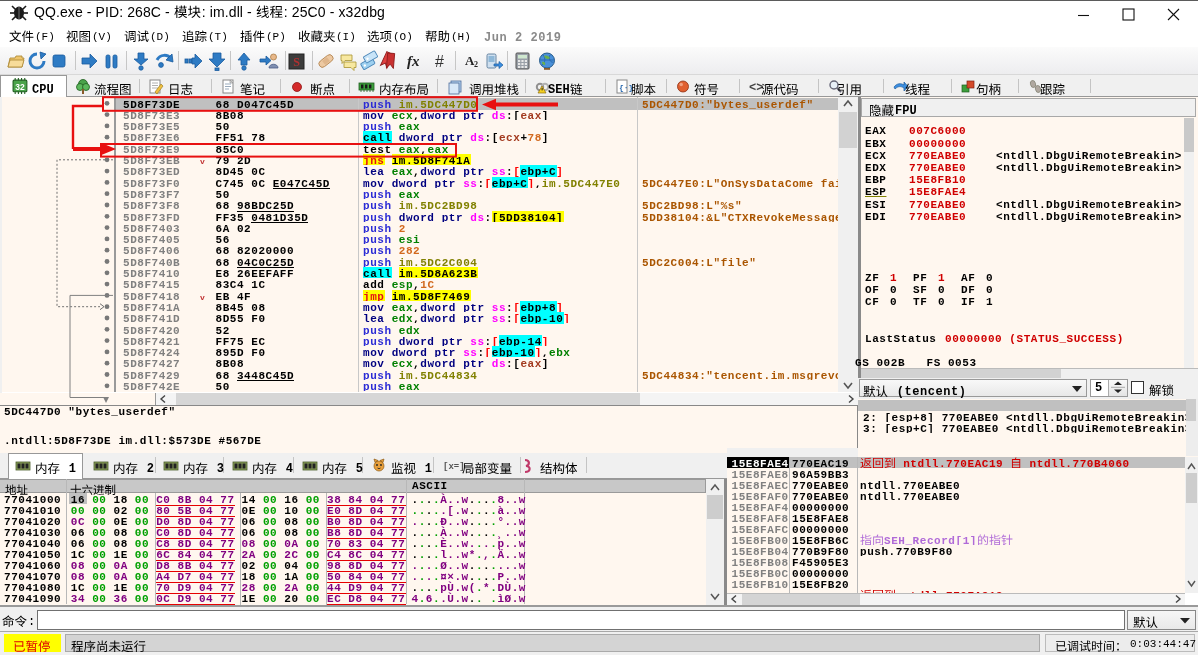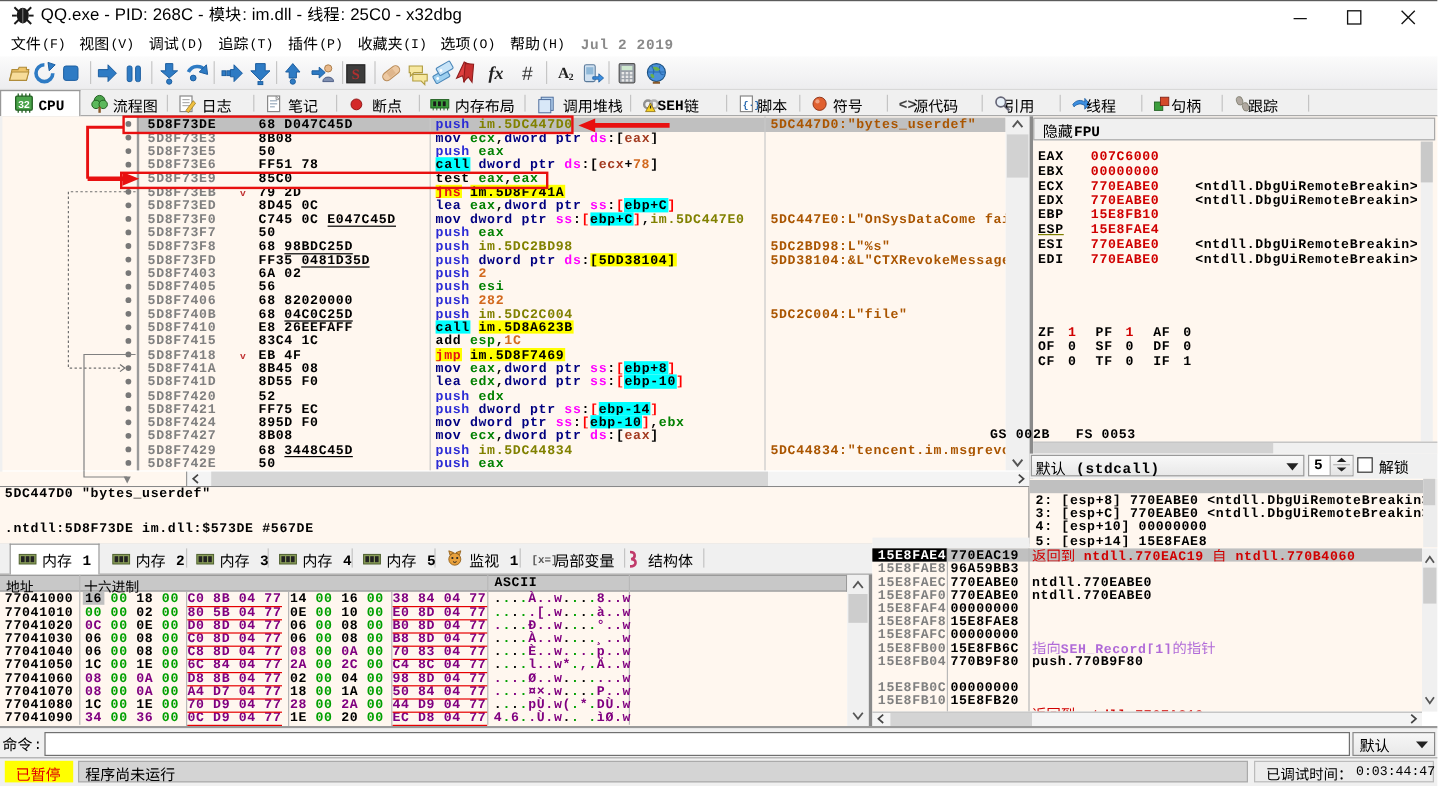--- a/index.html
+++ b/index.html
@@ -55,21 +55,21 @@
       </svg><span style="font-family:'Liberation Mono';font-size:11px">(P)</span></div>
     <div class="abs" style="left:298px;top:29px;font-size:12px;white-space:pre"><svg width="38" height="12" viewBox="0 0 38 12" style="vertical-align:-2px;">
         <path d="M7.3500000000000005 3.8249999999999993H10.0625C9.8 5.4125 9.387500000000001 6.7749999999999995 8.7875 7.9C8.137500000000001 6.75 7.6375 5.425 7.2875000000000005 4.012499999999999ZM7.2125 0.5C6.8500000000000005 2.674999999999999 6.1875 4.725 5.112500000000001 5.9875C5.325 6.175 5.6625000000000005 6.5874999999999995 5.7875000000000005 6.7749999999999995C6.1625000000000005 6.3125 6.487500000000001 5.7749999999999995 6.7875000000000005 5.175C7.175000000000001 6.4875 7.6625000000000005 7.699999999999999 8.275 8.75C7.550000000000001 9.8 6.5875 10.625 5.325 11.2375C5.525 11.4375 5.825 11.825 5.9375 12.0125C7.125 11.375 8.0625 10.5625 8.8 9.5625C9.525 10.575 10.375 11.3875 11.4 11.95C11.537500000000001 11.7125 11.8375 11.3625 12.05 11.1875C10.975000000000001 10.6625 10.075000000000001 9.8125 9.3375 8.775C10.137500000000001 7.4375 10.662500000000001 5.8 11.012500000000001 3.8249999999999993H11.950000000000001V2.9375H7.6375C7.8500000000000005 2.2125000000000004 8.0375 1.4375 8.175 0.6499999999999986ZM1.1500000000000001 9.75C1.3875000000000002 9.55 1.7625000000000002 9.375 4.05 8.5375V12.0125H4.9750000000000005V0.6875H4.05V7.625L2.125 8.2625V1.8874999999999993H1.2000000000000002V8.0375C1.2000000000000002 8.5375 0.9500000000000001 8.775 0.7625000000000001 8.8875C0.9125000000000001 9.1 1.0875000000000001 9.5125 1.1500000000000001 9.75Z M22.925 5.1125C22.7125 6.199999999999999 22.4 7.199999999999999 22.0 8.0875C21.825000000000003 7.0875 21.6875 5.8374999999999995 21.625 4.3374999999999995H24.4V3.5249999999999995H23.6L23.925 3.2624999999999993C23.6875 2.9499999999999993 23.15 2.549999999999999 22.700000000000003 2.299999999999999L22.137500000000003 2.7249999999999996C22.4875 2.9375 22.887500000000003 3.25 23.15 3.5249999999999995H21.6L21.5875 2.7125000000000004H21.2375V2.174999999999999H24.275V1.375H21.2375V0.5H20.3125V1.375H17.15V0.5H16.225V1.375H13.25V2.174999999999999H16.225V3.05H17.15V2.174999999999999H20.3125V3.0749999999999993H20.7375L20.75 3.5249999999999995H15.3375V5.725H14.3V3.5874999999999995H13.575V6.8999999999999995H14.3V6.5H15.3375V6.9875V7.5375H13.0125V8.3375H13.7125V8.8875C13.7125 9.6625 13.6 10.7875 12.925 11.6C13.1 11.7 13.3625 11.875 13.5125 12.0C14.2875 11.1125 14.4125 9.8 14.4125 8.9125V8.3375H15.3C15.2375 9.4625 15.05 10.675 14.5375 11.625C14.7375 11.7 15.0875 11.8875 15.2375 12.025C16.025 10.6125 16.15 8.525 16.15 6.9875V4.3374999999999995H20.7875C20.9 6.325 21.1125 7.949999999999999 21.4125 9.1875C21.175 9.575 20.9125 9.9375 20.625 10.2625V9.9H19.2125V8.9875H20.512500000000003V6.6499999999999995H19.2125V5.7749999999999995H20.512500000000003V5.125H16.7875V11.3H17.4875V10.55H20.3625C20.0375 10.8875 19.675 11.1875 19.2875 11.45C19.5 11.575 19.85 11.8625 19.9875 12.025C20.65 11.525 21.225 10.9125 21.725 10.225C22.15 11.4 22.725 12.0125 23.4125 12.0125C24.137500000000003 12.0125 24.450000000000003 11.7 24.5875 10.025C24.375 9.95 24.1 9.775 23.925 9.6125C23.8625 10.85 23.7375 11.175 23.475 11.1875C23.0625 11.1875 22.625 10.5875 22.2875 9.35C22.950000000000003 8.2 23.4375 6.825 23.775 5.262499999999999ZM18.525 9.9H17.4875V8.9875H18.525ZM18.525 6.6499999999999995H17.4875V5.7749999999999995H18.525ZM17.4875 7.262499999999999H19.8125V8.3625H17.4875Z M27.225 3.8249999999999993C27.675 4.5874999999999995 28.1125 5.6 28.25 6.2375L29.1375 5.975C28.9875 5.3374999999999995 28.5375 4.35 28.0625 3.5999999999999996ZM34.2125 3.5625C33.9 4.3 33.325 5.375 32.8625 6.0375L33.6125 6.2749999999999995C34.0875 5.6625 34.6875 4.675 35.1375 3.8374999999999995ZM30.8 0.5124999999999993V2.375H26.125V3.2874999999999996H30.7875C30.7625 4.4624999999999995 30.6875 5.5 30.5 6.425H25.725V7.3625H30.25C29.6375 9.175 28.3375 10.425 25.575 11.1875C25.7875 11.3875 26.0625 11.7625 26.1625 12.0C29.1875 11.125 30.575 9.65 31.225 7.55C32.2 9.7625 33.85 11.2625 36.3125 11.9375C36.45 11.6875 36.7125 11.3 36.925 11.1C34.625 10.5625 33.0125 9.225 32.125 7.3625H36.775V6.425H31.5C31.675 5.4875 31.75 4.4375 31.775 3.2874999999999996H36.35V2.375H31.7875L31.8 0.5124999999999993Z" fill="#000"></path>
       </svg><span style="font-family:'Liberation Mono';font-size:11px">(I)</span></div>
     <div class="abs" style="left:367px;top:29px;font-size:12px;white-space:pre"><svg width="26" height="12" viewBox="0 0 26 12" style="vertical-align:-2px;">
         <path d="M0.7625000000000001 1.4375C1.4875 2.049999999999999 2.3375 2.924999999999999 2.7 3.5374999999999996L3.475 2.9499999999999993C3.075 2.3499999999999996 2.2125 1.5 1.475 0.9249999999999989ZM5.575 0.875C5.275 1.987499999999999 4.75 3.0874999999999995 4.075 3.8249999999999993C4.3 3.9375 4.7 4.1875 4.875 4.324999999999999C5.1625000000000005 3.9749999999999996 5.4375 3.5374999999999996 5.6875 3.05H7.5375000000000005V4.875H4.0V5.7124999999999995H6.2625C6.050000000000001 7.35 5.5375000000000005 8.5375 3.6625 9.2C3.8625000000000003 9.375 4.1375 9.725 4.2375 9.9625C6.3375 9.1375 6.9625 7.699999999999999 7.2 5.7124999999999995H8.4875V8.6125C8.4875 9.5625 8.700000000000001 9.8375 9.637500000000001 9.8375C9.825000000000001 9.8375 10.675 9.8375 10.8625 9.8375C11.65 9.8375 11.9 9.4375 11.9875 7.85C11.725000000000001 7.7875 11.3375 7.65 11.162500000000001 7.475C11.125 8.7875 11.075000000000001 8.9625 10.762500000000001 8.9625C10.5875 8.9625 9.9 8.9625 9.775 8.9625C9.450000000000001 8.9625 9.4125 8.925 9.4125 8.6125V5.7124999999999995H11.887500000000001V4.875H8.475V3.05H11.3625V2.237499999999999H8.475V0.5499999999999989H7.5375000000000005V2.237499999999999H6.0625C6.2250000000000005 1.862499999999999 6.362500000000001 1.4625000000000004 6.4750000000000005 1.0625ZM3.1375 5.3H0.7000000000000001V6.175H2.2375000000000003V9.9625C1.7000000000000002 10.2125 1.125 10.6625 0.5625 11.1875L1.1875 12.0C1.9000000000000001 11.225 2.575 10.575 3.0375 10.575C3.3125 10.575 3.7 10.9375 4.1875 11.2375C5.0125 11.725 6.050000000000001 11.85 7.5 11.85C8.725 11.85 10.8375 11.7875 11.8125 11.725C11.825000000000001 11.45 11.975000000000001 10.9875 12.075000000000001 10.75C10.8375 10.875 8.9375 10.9625 7.5125 10.9625C6.1875 10.9625 5.1375 10.8875 4.3625 10.425C3.7625 10.075 3.475 9.775 3.1375 9.75Z M20.225 4.75V7.387499999999999C20.225 8.7 19.8875 10.3 16.4875 11.2375C16.6875 11.425 16.9625 11.7625 17.075 11.9625C20.6125 10.85 21.1625 9.025 21.1625 7.387499999999999V4.75ZM21.1125 9.8625C22.075000000000003 10.4875 23.3 11.3875 23.887500000000003 11.9875L24.512500000000003 11.325C23.9125 10.7375 22.6625 9.875 21.700000000000003 9.275ZM12.8625 8.7 13.1 9.675C14.25 9.2875 15.775 8.7625 17.2375 8.2625L17.1125 7.449999999999999L15.5875 7.9125V2.875H17.0375V1.9749999999999996H13.075V2.875H14.65V8.1875ZM17.7125 3.1999999999999993V9.0875H18.625V4.05H22.700000000000003V9.0625H23.637500000000003V3.1999999999999993H20.6875C20.875 2.8125 21.075000000000003 2.3499999999999996 21.275 1.9000000000000004H24.4625V1.049999999999999H17.2625V1.9000000000000004H20.1625C20.0375 2.3249999999999993 19.8875 2.799999999999999 19.725 3.1999999999999993Z" fill="#000"></path>
       </svg><span style="font-family:'Liberation Mono';font-size:11px">(O)</span></div>
     <div class="abs" style="left:425px;top:29px;font-size:12px;white-space:pre"><svg width="26" height="12" viewBox="0 0 26 12" style="vertical-align:-2px;">
         <path d="M3.4250000000000003 0.5V1.487499999999999H0.8250000000000001V2.25H3.4250000000000003V3.1624999999999996H1.0875000000000001V3.8999999999999995H3.4250000000000003V4.199999999999999C3.4250000000000003 4.3999999999999995 3.4000000000000004 4.625 3.325 4.875H0.625V5.637499999999999H2.9625000000000004C2.575 6.199999999999999 1.925 6.75 0.8625 7.1125C1.075 7.2875 1.375 7.5875 1.5250000000000001 7.7875C2.8875 7.25 3.6375 6.425 4.025 5.637499999999999H6.75V4.875H4.3C4.3500000000000005 4.625 4.375 4.3999999999999995 4.375 4.199999999999999V3.8999999999999995H6.4125000000000005V3.1624999999999996H4.375V2.25H6.675000000000001V1.487499999999999H4.375V0.5ZM7.300000000000001 1.0249999999999986V7.2125H8.200000000000001V1.8375000000000004H10.3375C10.0 2.375 9.5875 3.0 9.175 3.55C10.275 4.1625 10.6875 4.725 10.6875 5.175C10.6875 5.4375 10.600000000000001 5.6125 10.375 5.7124999999999995C10.225000000000001 5.762499999999999 10.037500000000001 5.8 9.850000000000001 5.8125C9.4875 5.8374999999999995 9.0375 5.824999999999999 8.5 5.7749999999999995C8.65 5.9875 8.775 6.325 8.8 6.5625C9.2875 6.6125 9.825000000000001 6.6 10.25 6.5625C10.5 6.5375 10.787500000000001 6.4624999999999995 11.0 6.3625C11.412500000000001 6.137499999999999 11.625 5.7875 11.6125 5.2375C11.6125 4.675 11.25 4.074999999999999 10.175 3.4124999999999996C10.700000000000001 2.7874999999999996 11.25 2.0250000000000004 11.725000000000001 1.375L11.075000000000001 0.9874999999999989L10.912500000000001 1.0249999999999986ZM1.875 7.725V11.325H2.825V8.575H5.7250000000000005V11.975H6.7V8.575H9.8625V10.275C9.8625 10.4375 9.8125 10.4875 9.600000000000001 10.5C9.4 10.5 8.6625 10.5 7.862500000000001 10.4875C7.987500000000001 10.7125 8.137500000000001 11.05 8.1875 11.3C9.2375 11.3 9.9 11.3 10.3 11.1625C10.700000000000001 11.025 10.825000000000001 10.7625 10.825000000000001 10.3V7.725H6.7V6.7375H5.7250000000000005V7.725Z M20.4125 0.5C20.4125 1.4625000000000004 20.4125 2.424999999999999 20.3875 3.3374999999999995H18.325V4.225H20.35C20.175 7.25 19.5375 9.8375 17.1375 11.325C17.3625 11.4875 17.675 11.8 17.825 12.025C20.375 10.35 21.0625 7.512499999999999 21.25 4.225H23.200000000000003C23.0875 8.8 22.9625 10.475 22.637500000000003 10.8625C22.525 11.0125 22.387500000000003 11.05 22.1625 11.05C21.9 11.05 21.25 11.0375 20.5375 10.9875C20.700000000000003 11.2375 20.8 11.625 20.825000000000003 11.8875C21.4875 11.925 22.1625 11.9375 22.55 11.9C22.950000000000003 11.8625 23.2125 11.75 23.450000000000003 11.4125C23.8625 10.875 23.9875 9.0875 24.1125 3.8C24.1125 3.6875 24.1125 3.3374999999999995 24.1125 3.3374999999999995H21.2875C21.325000000000003 2.4124999999999996 21.325000000000003 1.4625000000000004 21.325000000000003 0.5ZM12.925 9.8125 13.1 10.775C14.6 10.425 16.7 9.9375 18.675 9.475L18.6 8.625L17.9125 8.775V1.112499999999999H13.825V9.6375ZM14.675 9.4625V7.3125H17.025V8.975ZM14.675 4.637499999999999H17.025V6.475H14.675ZM14.675 3.8V1.9625000000000004H17.025V3.8Z" fill="#000"></path>
       </svg><span style="font-family:'Liberation Mono';font-size:11px">(H)</span></div>
-    <div class="abs m" style="left:484px;top:31px;color:#8a8a8a;font-size:12px">Jul 2 2019</div>
+    <div class="abs m" style="left:484px;top:31px;color:#8a8a8a;font-size:12px">Jun 2 2019</div>
     <div class="abs" style="left:0;top:47px;width:1198px;height:28px;background:linear-gradient(#fbfbfb,#ededef);border-bottom:1px solid #d8d8d8"></div>
     <svg class="abs" style="left:6px;top:51px" width="20" height="20" viewBox="0 0 20 20">
       <path d="M2 16 L4 7 L9 7 L10 5 L16 5 L16 7 L18 7 L16 16 Z" fill="#efc56b" stroke="#b08c3a" stroke-width="0.9"></path>
       <path d="M2 16 L4 9 L18 9 L16 16 Z" fill="#f7dc9a" stroke="#b08c3a" stroke-width="0.9"></path>
     </svg>
     <svg class="abs" style="left:27px;top:51px" width="20" height="20" viewBox="0 0 20 20">
       <path d="M10 3 A7 7 0 1 0 17 10" fill="none" stroke="#2e7bc4" stroke-width="3"></path>
       <path d="M13 1 L19 3 L14 8 Z" fill="#2e7bc4" stroke="#1a5c9e" stroke-width="0.8"></path>
     </svg>
     <svg class="abs" style="left:49px;top:51px" width="20" height="20" viewBox="0 0 20 20">
@@ -462,51 +462,50 @@
     <div class="row m" style="left:861px;top:136.6px;width:337px"><span style="left:4px;color:#000;">EBX</span><span style="left:48px;color:#d00000">00000000</span></div>
     <div class="row m" style="left:861px;top:148.8px;width:337px"><span style="left:4px;color:#000;">ECX</span><span style="left:48px;color:#d00000">770EABE0</span><span style="left:135px;color:#000">&lt;ntdll.DbgUiRemoteBreakin&gt;</span></div>
     <div class="row m" style="left:861px;top:161.0px;width:337px"><span style="left:4px;color:#000;">EDX</span><span style="left:48px;color:#d00000">770EABE0</span><span style="left:135px;color:#000">&lt;ntdll.DbgUiRemoteBreakin&gt;</span></div>
     <div class="row m" style="left:861px;top:173.2px;width:337px"><span style="left:4px;color:#000;">EBP</span><span style="left:48px;color:#d00000">15E8FB10</span></div>
     <div class="row m" style="left:861px;top:185.4px;width:337px"><span style="left:4px;color:#000;text-decoration:underline;text-decoration-color:#808000;">ESP</span><span style="left:48px;color:#d00000">15E8FAE4</span></div>
     <div class="row m" style="left:861px;top:197.6px;width:337px"><span style="left:4px;color:#000;">ESI</span><span style="left:48px;color:#d00000">770EABE0</span><span style="left:135px;color:#000">&lt;ntdll.DbgUiRemoteBreakin&gt;</span></div>
     <div class="row m" style="left:861px;top:209.8px;width:337px"><span style="left:4px;color:#000;">EDI</span><span style="left:48px;color:#d00000">770EABE0</span><span style="left:135px;color:#000">&lt;ntdll.DbgUiRemoteBreakin&gt;</span></div>
     <div class="row m" style="left:861px;top:270.79999999999995px;width:337px"><span style="left:4px;color:#000">ZF</span><span style="left:29px;color:#d00000">1</span><span style="left:52px;color:#000">PF</span><span style="left:77px;color:#d00000">1</span><span style="left:100px;color:#000">AF</span><span style="left:125px;color:#000000">0</span></div>
     <div class="row m" style="left:861px;top:283.0px;width:337px"><span style="left:4px;color:#000">OF</span><span style="left:29px;color:#000000">0</span><span style="left:52px;color:#000">SF</span><span style="left:77px;color:#000000">0</span><span style="left:100px;color:#000">DF</span><span style="left:125px;color:#000000">0</span></div>
     <div class="row m" style="left:861px;top:295.2px;width:337px"><span style="left:4px;color:#000">CF</span><span style="left:29px;color:#000000">0</span><span style="left:52px;color:#000">TF</span><span style="left:77px;color:#000000">0</span><span style="left:100px;color:#000">IF</span><span style="left:125px;color:#000000">1</span></div>
-    <div class="row m" style="left:821px;top:356.2px;width:272px"><span style="left:4px;color:#000">GS 002B   FS 0053</span></div>
+    <div class="row m" style="left:861px;top:331.79999999999995px;width:337px"><span style="left:4px;color:#000">LastStatus</span><span style="left:84px;color:#d00000">00000000 (STATUS_SUCCESS)</span></div>
+    <div class="row m" style="left:851px;top:356.2px;width:272px"><span style="left:4px;color:#000">GS 002B   FS 0053</span></div>
     <div class="abs" style="left:1184px;top:118px;width:10px;height:250px;background:#f0f0f0"></div>
     <div class="abs" style="left:1184px;top:118px;width:10px;height:34px;background:#c9c9c9"></div>
     <div class="abs" style="left:861px;top:368px;width:337px;height:10px;background:#f0f0f0;border-top:1px solid #bbb"></div>
     <div class="abs" style="left:861px;top:369px;width:200px;height:9px;background:#d2d2d2"></div>
     <div class="abs" style="left:858px;top:378px;width:340px;height:21px;background:#f0f0f0"></div>
     <div class="abs" style="left:859px;top:378.5px;width:228px;height:18px;background:linear-gradient(#f8f8f8,#e8e8e8);border:1px solid #999"></div>
     <div class="abs" style="left:863px;top:381px;white-space:pre"><svg width="26" height="12" viewBox="0 0 26 12" style="vertical-align:-2px;">
         <path d="M9.5 1.5C10.012500000000001 2.125 10.625 3.0 10.887500000000001 3.5374999999999996L11.55 3.1125C11.262500000000001 2.5875000000000004 10.637500000000001 1.7624999999999993 10.1125 1.1499999999999986ZM2.0625 2.237499999999999C2.275 2.8499999999999996 2.4250000000000003 3.6499999999999995 2.45 4.175L2.95 4.0375C2.9125 3.5374999999999996 2.75 2.737499999999999 2.5250000000000004 2.125ZM2.5375 9.5125C2.6375 10.2125 2.6875 11.1 2.6625 11.6875L3.3125 11.6125C3.325 11.0375 3.2625 10.1375 3.1375 9.45ZM3.7625 9.5125C3.975 10.1375 4.1375 10.9625 4.1625000000000005 11.5L4.800000000000001 11.35C4.75 10.8375 4.575 10.0125 4.3375 9.3875ZM5.025 9.4375C5.2625 9.95 5.487500000000001 10.6 5.550000000000001 11.025L6.175000000000001 10.7875C6.1000000000000005 10.375 5.875 9.7375 5.612500000000001 9.25ZM1.425 9.225C1.2000000000000002 9.9 0.8125 10.8625 0.41250000000000003 11.4625L1.075 11.775C1.4500000000000002 11.15 1.8 10.1875 2.0500000000000003 9.5ZM4.6375 2.112499999999999C4.525 2.6999999999999993 4.275 3.5999999999999996 4.0875 4.125L4.5125 4.3C4.7250000000000005 3.8 4.9750000000000005 2.987499999999999 5.2 2.3249999999999993ZM8.5375 0.5124999999999993V3.3499999999999996L8.525 4.1125H6.4375V5.0H8.4875C8.3375 7.0875 7.800000000000001 9.425 5.987500000000001 11.4C6.237500000000001 11.55 6.5375000000000005 11.7625 6.7125 11.95C8.05 10.4375 8.725 8.7375 9.0625 7.05C9.575000000000001 9.1625 10.375 10.9125 11.600000000000001 11.95C11.75 11.7125 12.037500000000001 11.3875 12.25 11.225C10.700000000000001 10.075 9.8125 7.699999999999999 9.3625 5.0H11.875V4.1125H9.35L9.3625 3.3499999999999996V0.5124999999999993ZM1.85 1.5999999999999996H3.325V4.6875H1.85ZM3.9375 1.5999999999999996H5.325V4.6875H3.9375ZM1.0250000000000001 6.2749999999999995V7.0375H3.2125000000000004V8.0125L0.75 8.1375L0.8125 8.975C2.2375000000000003 8.875 4.2625 8.75 6.2250000000000005 8.6125L6.237500000000001 7.85L4.0375000000000005 7.975V7.0375H6.050000000000001V6.2749999999999995H4.0375000000000005V5.375H6.075V0.9249999999999989H1.1125V5.375H3.2125000000000004V6.2749999999999995Z M14.275 1.3125C14.9 1.8874999999999993 15.75 2.7125000000000004 16.15 3.1875L16.8125 2.5C16.3875 2.0374999999999996 15.525 1.2749999999999986 14.9 0.7374999999999989ZM20.275 0.5124999999999993C20.25 4.75 20.3125 9.1375 17.15 11.35C17.4 11.5 17.7 11.7875 17.8625 12.0C19.5375 10.7875 20.375 8.9875 20.7875 6.9125C21.262500000000003 8.675 22.15 10.7875 23.9125 11.9875C24.075000000000003 11.75 24.35 11.475 24.6 11.3C21.8625 9.5375 21.2875 5.574999999999999 21.125 4.3625C21.2125 3.1125 21.2125 1.799999999999999 21.225 0.5124999999999993ZM13.0875 4.425V5.324999999999999H15.1875V9.6125C15.1875 10.2125 14.7625 10.6375 14.5 10.8125C14.675 10.975 14.9375 11.3 15.025 11.5C15.2 11.2625 15.5375 11.0 17.925 9.325C17.8375 9.1375 17.7125 8.7875 17.65 8.5375L16.1 9.575V4.425Z" fill="#000"></path>
-      </svg><span class="m" style="font-size:12px"> (stdcall)</span></div>
+      </svg><span class="m" style="font-size:12px"> (tencent)</span></div>
     <svg class="abs" style="left:1070px;top:385px" width="14" height="8">
       <path d="M2 1 L12 1 L7 7 Z" fill="#222"></path>
     </svg>
     <div class="abs" style="left:1090px;top:378.5px;width:38px;height:18px;background:#fff;border:1px solid #999"></div>
     <div class="abs m" style="left:1095px;top:381px;font-size:12px">5</div>
     <div class="abs" style="left:1108px;top:379.5px;width:19px;height:16px;background:linear-gradient(#f8f8f8,#e4e4e4);border-left:1px solid #aaa"></div>
     <svg class="abs" style="left:1110px;top:380px" width="16" height="15">
       <path d="M4 5 L8 1.5 L12 5 Z" fill="#222"></path>
       <path d="M4 9.5 L8 13 L12 9.5 Z" fill="#222"></path>
       <line x1="1" y1="7.3" x2="15" y2="7.3" stroke="#aaa"></line>
     </svg>
     <div class="abs" style="left:1131px;top:380.5px;width:13px;height:13px;background:#fff;border:1.5px solid #333"></div>
     <div class="abs" style="left:1149px;top:380px"><svg width="26" height="12" viewBox="0 0 26 12" style="vertical-align:-2px;">
         <path d="M3.2750000000000004 4.3999999999999995V5.925H2.1625V4.3999999999999995ZM3.9625000000000004 4.3999999999999995H5.0875V5.925H3.9625000000000004ZM2.0125 3.675C2.2375000000000003 3.2624999999999993 2.45 2.8249999999999993 2.6375 2.362499999999999H4.275C4.1125 2.8125 3.9125 3.3 3.7 3.675ZM2.3625000000000003 0.48749999999999893C1.975 2.0250000000000004 1.2875 3.5124999999999993 0.4 4.475C0.6000000000000001 4.6 0.9500000000000001 4.887499999999999 1.1 5.0249999999999995L1.3625 4.6875V7.0C1.3625 8.4125 1.2750000000000001 10.275 0.42500000000000004 11.6C0.6125 11.6875 0.9750000000000001 11.9 1.125 12.0375C1.6625 11.2 1.925 10.1 2.0500000000000003 9.025H3.2750000000000004V11.3375H3.9625000000000004V9.025H5.0875V10.925C5.0875 11.05 5.050000000000001 11.0875 4.9125000000000005 11.0875C4.800000000000001 11.1 4.4375 11.1 4.0125 11.0875C4.125 11.3 4.2375 11.6625 4.2625 11.8875C4.8875 11.8875 5.275 11.875 5.5375000000000005 11.725C5.800000000000001 11.5875 5.875 11.3375 5.875 10.9375V3.675H4.5625C4.862500000000001 3.1374999999999993 5.15 2.5 5.362500000000001 1.9375L4.7875000000000005 1.5749999999999993L4.65 1.612499999999999H2.9250000000000003C3.0250000000000004 1.299999999999999 3.125 0.9874999999999989 3.2125000000000004 0.6749999999999989ZM3.2750000000000004 6.6375V8.2875H2.125C2.15 7.8375 2.1625 7.4 2.1625 7.0V6.6375ZM3.9625000000000004 6.6375H5.0875V8.2875H3.9625000000000004ZM7.3125 5.25C7.1000000000000005 6.3 6.7125 7.35 6.175000000000001 8.0625C6.375 8.1375 6.737500000000001 8.3375 6.9 8.45C7.125 8.1125 7.3500000000000005 7.699999999999999 7.5375000000000005 7.2375H8.925V8.75H6.3875V9.5875H8.925V11.9875H9.8125V9.5875H12.0V8.75H9.8125V7.2375H11.675V6.4125H9.8125V5.225H8.925V6.4125H7.8375C7.95 6.0874999999999995 8.0375 5.7375 8.1125 5.3999999999999995ZM6.375 1.1374999999999993V1.924999999999999H8.0875C7.875 3.0999999999999996 7.3875 4.1125 6.1000000000000005 4.6875C6.2875000000000005 4.8374999999999995 6.525 5.137499999999999 6.625 5.324999999999999C8.125 4.625 8.700000000000001 3.3999999999999995 8.950000000000001 1.924999999999999H10.775C10.700000000000001 3.3874999999999993 10.600000000000001 3.9749999999999996 10.450000000000001 4.137499999999999C10.375 4.2375 10.275 4.25 10.0875 4.25C9.925 4.25 9.4625 4.2375 8.9625 4.199999999999999C9.0875 4.4125 9.1625 4.7375 9.1875 4.975C9.7125 5.012499999999999 10.225000000000001 5.012499999999999 10.4875 4.9875C10.8 4.9624999999999995 11.0 4.875 11.162500000000001 4.675C11.4375 4.375 11.55 3.5749999999999993 11.637500000000001 1.487499999999999C11.65 1.362499999999999 11.65 1.1374999999999993 11.65 1.1374999999999993Z M20.5 5.425V7.5625C20.5 8.7625 20.1875 10.35 17.125 11.3125C17.325 11.5 17.6 11.825 17.7125 12.0125C20.975 10.875 21.4 9.075 21.4 7.574999999999999V5.425ZM20.9125 10.2875C21.950000000000003 10.75 23.2875 11.4875 23.9375 11.9875L24.5375 11.325C23.85 10.825 22.5 10.1375 21.4875 9.6875ZM18.0125 1.2749999999999986C18.5 1.9499999999999993 19.0 2.8874999999999993 19.2125 3.4875L19.95 3.0999999999999996C19.7375 2.5 19.225 1.5999999999999996 18.7 0.9375ZM23.2125 0.9749999999999996C22.9375 1.6500000000000004 22.425 2.625 22.025 3.2124999999999995L22.6875 3.4875C23.1 2.9124999999999996 23.6125 2.0250000000000004 24.025 1.2624999999999993ZM14.7375 0.5374999999999996C14.35 1.6999999999999993 13.675 2.8249999999999993 12.9 3.5625C13.0625 3.7624999999999993 13.3125 4.225 13.3875 4.4125C13.825 3.9624999999999995 14.25 3.3999999999999995 14.625 2.7750000000000004H17.6875V1.9375H15.075C15.2625 1.5625 15.425 1.1624999999999996 15.5625 0.7749999999999986ZM13.3625 6.7V7.5625H15.025V9.9375C15.025 10.6 14.5125 11.1125 14.275 11.3125C14.425 11.45 14.725 11.7375 14.8375 11.9125C15.0375 11.7 15.375 11.4875 17.6375 10.25C17.5625 10.0625 17.475 9.7 17.4375 9.4625L15.8875 10.275V7.5625H17.6125V6.7H15.8875V5.012499999999999H17.4125V4.1625H13.8875V5.012499999999999H15.025V6.7ZM20.55 0.42499999999999893V3.8499999999999996H18.2625V9.7H19.125V4.725H22.8375V9.675H23.7375V3.8499999999999996H21.425V0.42499999999999893Z" fill="#000"></path>
       </svg></div>
     <div class="abs" style="left:858px;top:399px;width:340px;height:57.5px;background:#fff7ef"></div>
     <div class="abs" style="left:858px;top:399.5px;width:328px;height:11.3px;background:#c0c0c0"></div>
     <div class="row m" style="left:858px;top:410.8px;width:328px;overflow:hidden"><span style="left:5px;color:#000">2: [esp+8] 770EABE0 &lt;ntdll.DbgUiRemoteBreakin&gt;</span></div>
     <div class="row m" style="left:858px;top:422.1px;width:328px;overflow:hidden"><span style="left:5px;color:#000">3: [esp+C] 770EABE0 &lt;ntdll.DbgUiRemoteBreakin&gt;</span></div>
-    <div class="row m" style="left:858px;top:433.4px;width:328px;overflow:hidden"><span style="left:5px;color:#000">4: [esp+10] 00000000</span></div>
-    <div class="row m" style="left:858px;top:444.7px;width:328px;overflow:hidden"><span style="left:5px;color:#000">5: [esp+14] 15E8FAE8</span></div>
     <div class="abs" style="left:1186px;top:399px;width:12px;height:57px;background:#ededed"></div>
     <div class="abs" style="left:1186px;top:399px;width:10px;height:22px;background:#cccccc"></div>
     <div class="abs" style="left:0;top:452.5px;width:727px;height:26px;background:#f0f0f0;border-bottom:1px solid #989898"></div>
     <div class="abs" style="left:8px;top:452.5px;width:75px;height:26px;background:#fff;border:1px solid #989898;border-bottom:none"></div>
     <svg class="abs" style="left:16px;top:458px" width="15" height="16" viewBox="0 0 15 16">
       <rect x="0" y="4" width="14" height="8" fill="#8a9e5a" stroke="#4a5c2a" stroke-width="0.8"></rect>
       <g fill="#222">
         <rect x="1.5" y="5.5" width="3" height="5"></rect>
         <rect x="5.5" y="5.5" width="3" height="5"></rect>
         <rect x="9.5" y="5.5" width="3" height="5"></rect>
@@ -656,20 +655,21 @@
     <div class="row m" style="left:727px;top:489.5px;width:458px;overflow:hidden"><span style="left:4.5px;color:#808080">15E8FAF0</span><span style="left:65px;color:#000">770EABE0</span><span style="left:133px;color:#000">ntdll.770EABE0</span></div>
     <div class="row m" style="left:727px;top:500.5px;width:458px;overflow:hidden"><span style="left:4.5px;color:#808080">15E8FAF4</span><span style="left:65px;color:#000">00000000</span></div>
     <div class="row m" style="left:727px;top:511.5px;width:458px;overflow:hidden"><span style="left:4.5px;color:#808080">15E8FAF8</span><span style="left:65px;color:#000">15E8FAE8</span></div>
     <div class="row m" style="left:727px;top:522.5px;width:458px;overflow:hidden"><span style="left:4.5px;color:#808080">15E8FAFC</span><span style="left:65px;color:#000">00000000</span></div>
     <div class="row m" style="left:727px;top:533.5px;width:458px;overflow:hidden"><span style="left:4.5px;color:#808080">15E8FB00</span><span style="left:65px;color:#000">15E8FB6C</span><span style="left:133px;color:#b06ad8"><svg width="24" height="12" viewBox="0 0 24 12" style="vertical-align:-2px;">
           <path d="M10.044 1.1880000000000006C9.132 1.596 7.6080000000000005 2.016 6.18 2.3160000000000007V0.5280000000000005H5.292V3.936C5.292 4.98 5.664 5.244000000000001 7.056 5.244000000000001C7.344 5.244000000000001 9.552 5.244000000000001 9.852 5.244000000000001C11.040000000000001 5.244000000000001 11.34 4.848000000000001 11.472 3.24C11.22 3.192 10.836 3.048 10.644 2.9160000000000004C10.572000000000001 4.212000000000001 10.464 4.428 9.804 4.428C9.324 4.428 7.464 4.428 7.104 4.428C6.324 4.428 6.18 4.344 6.18 3.936V3.0600000000000005C7.74 2.7600000000000007 9.516 2.3520000000000003 10.728 1.8599999999999994ZM6.144 8.952H10.056000000000001V10.212H6.144ZM6.144 8.22V7.0200000000000005H10.056000000000001V8.22ZM5.292 6.252000000000001V11.508000000000001H6.144V10.956000000000001H10.056000000000001V11.46H10.944V6.252000000000001ZM2.208 0.4800000000000004V2.904H0.528V3.7560000000000002H2.208V6.336L0.372 6.84L0.636 7.716000000000001L2.208 7.248V10.464C2.208 10.632 2.136 10.68 1.98 10.692C1.824 10.692 1.332 10.692 0.78 10.68C0.888 10.92 1.02 11.292 1.056 11.508000000000001C1.86 11.52 2.34 11.484 2.664 11.352C2.976 11.208 3.084 10.968 3.084 10.452V6.984L4.68 6.492L4.572 5.652L3.084 6.0840000000000005V3.7560000000000002H4.5120000000000005V2.904H3.084V0.4800000000000004Z M17.256 0.4559999999999995C17.088 1.0679999999999996 16.788 1.9079999999999995 16.488 2.556000000000001H13.188V11.52H14.076V3.4320000000000004H21.984V10.32C21.984 10.536000000000001 21.912 10.608 21.672 10.608C21.42 10.620000000000001 20.592 10.632 19.728 10.584C19.86 10.848 19.992 11.268 20.04 11.52C21.144 11.52 21.887999999999998 11.508000000000001 22.32 11.364C22.740000000000002 11.208 22.884 10.92 22.884 10.32V2.556000000000001H17.484C17.784 1.9800000000000004 18.108 1.2840000000000007 18.372 0.636000000000001ZM16.476 5.832000000000001H19.512V8.184000000000001H16.476ZM15.648 5.0280000000000005V9.864H16.476V9.0H20.352V5.0280000000000005Z" fill="#b06ad8"></path>
         </svg>SEH_Record[1]<svg width="36" height="12" viewBox="0 0 36 12" style="vertical-align:-2px;">
           <path d="M6.6240000000000006 5.484C7.284 6.36 8.1 7.5600000000000005 8.46 8.292L9.228 7.812C8.832 7.104000000000001 8.004 5.94 7.32 5.088ZM2.88 0.4559999999999995C2.7840000000000003 1.032 2.58 1.8239999999999998 2.388 2.412000000000001H1.044V11.208H1.872V10.26H5.22V2.412000000000001H3.216C3.42 1.8960000000000008 3.648 1.2240000000000002 3.852 0.6240000000000006ZM1.872 3.216H4.392V5.748H1.872ZM1.872 9.444V6.54H4.392V9.444ZM7.176 0.4320000000000004C6.792 2.088000000000001 6.144 3.7440000000000007 5.316 4.812C5.532 4.932 5.904 5.184 6.072 5.328C6.48 4.752000000000001 6.864 4.0200000000000005 7.2 3.2040000000000006H10.272C10.128 8.016 9.936 9.864 9.552 10.272C9.408 10.440000000000001 9.276 10.476 9.036 10.476C8.76 10.476 8.040000000000001 10.464 7.248 10.404C7.416 10.632 7.524 11.016 7.548 11.268C8.22 11.304 8.928 11.328000000000001 9.336 11.292C9.768 11.244 10.032 11.148 10.308 10.788C10.788 10.200000000000001 10.956 8.34 11.136000000000001 2.8320000000000007C11.148 2.7120000000000006 11.148 2.3759999999999994 11.148 2.3759999999999994H7.524C7.716 1.8120000000000012 7.896 1.2119999999999997 8.040000000000001 0.6240000000000006Z M22.044 1.1880000000000006C21.131999999999998 1.596 19.608 2.016 18.18 2.3160000000000007V0.5280000000000005H17.292V3.936C17.292 4.98 17.664 5.244000000000001 19.056 5.244000000000001C19.344 5.244000000000001 21.552 5.244000000000001 21.852 5.244000000000001C23.04 5.244000000000001 23.34 4.848000000000001 23.472 3.24C23.22 3.192 22.836 3.048 22.644 2.9160000000000004C22.572000000000003 4.212000000000001 22.464 4.428 21.804000000000002 4.428C21.323999999999998 4.428 19.464 4.428 19.104 4.428C18.323999999999998 4.428 18.18 4.344 18.18 3.936V3.0600000000000005C19.740000000000002 2.7600000000000007 21.516 2.3520000000000003 22.728 1.8599999999999994ZM18.144 8.952H22.056V10.212H18.144ZM18.144 8.22V7.0200000000000005H22.056V8.22ZM17.292 6.252000000000001V11.508000000000001H18.144V10.956000000000001H22.056V11.46H22.944000000000003V6.252000000000001ZM14.208 0.4800000000000004V2.904H12.528V3.7560000000000002H14.208V6.336L12.372 6.84L12.636 7.716000000000001L14.208 7.248V10.464C14.208 10.632 14.136 10.68 13.98 10.692C13.824 10.692 13.332 10.692 12.78 10.68C12.888 10.92 13.02 11.292 13.056000000000001 11.508000000000001C13.86 11.52 14.34 11.484 14.664 11.352C14.975999999999999 11.208 15.084 10.968 15.084 10.452V6.984L16.68 6.492L16.572 5.652L15.084 6.0840000000000005V3.7560000000000002H16.512V2.904H15.084V0.4800000000000004Z M31.944 0.588000000000001V4.5H29.112000000000002V5.388000000000001H31.944V11.508000000000001H32.868V5.388000000000001H35.448V4.5H32.868V0.588000000000001ZM26.232 0.5039999999999996C25.836 1.6319999999999997 25.14 2.7 24.372 3.4080000000000004C24.516 3.6000000000000005 24.756 4.0680000000000005 24.828 4.248C25.272 3.8280000000000003 25.68 3.3120000000000003 26.052 2.724H29.076V1.8719999999999999H26.544C26.724 1.5 26.892 1.1280000000000001 27.036 0.7439999999999998ZM24.732 6.432V7.26H26.532V9.744C26.532 10.248000000000001 26.196 10.536000000000001 25.968 10.656C26.124 10.848 26.34 11.232000000000001 26.412 11.46C26.616 11.256 26.964 11.052 29.316 9.828000000000001C29.256 9.648 29.172 9.3 29.148 9.048L27.396 9.924000000000001V7.26H29.004V6.432H27.396V4.812H28.752V3.9960000000000004H25.296V4.812H26.532V6.432Z" fill="#b06ad8"></path>
         </svg></span></div>
     <div class="row m" style="left:727px;top:544.5px;width:446px;overflow:hidden"><span style="left:4.5px;color:#808080">15E8FB04</span><span style="left:65px;color:#000">770B9F80</span><span style="left:133px;color:#000">push.770B9F80</span></div>
+    <div class="row m" style="left:727px;top:555.5px;width:458px;overflow:hidden"><span style="left:4.5px;color:#808080">15E8FB08</span><span style="left:65px;color:#000">F45905E3</span></div>
     <div class="row m" style="left:727px;top:566.5px;width:458px;overflow:hidden"><span style="left:4.5px;color:#808080">15E8FB0C</span><span style="left:65px;color:#000">00000000</span></div>
     <div class="row m" style="left:727px;top:577.5px;width:458px;overflow:hidden"><span style="left:4.5px;color:#808080">15E8FB10</span><span style="left:65px;color:#000">15E8FB20</span></div>
     <div class="row m" style="left:727px;top:588.5px;width:458px;height:4.5px;overflow:hidden"><span style="left:133px;color:#d00000"><svg width="36" height="12" viewBox="0 0 36 12" style="vertical-align:-2px;">
           <path d="M0.888 1.3680000000000003C1.452 1.9800000000000004 2.184 2.8200000000000003 2.544 3.3120000000000003L3.3120000000000003 2.7840000000000007C2.94 2.292 2.172 1.4879999999999995 1.608 0.9120000000000008ZM2.988 4.956H0.5640000000000001V5.808000000000001H2.088V9.24C1.584 9.42 0.984 9.888 0.384 10.5L0.996 11.328000000000001C1.536 10.632 2.088 9.972000000000001 2.472 9.972000000000001C2.736 9.972000000000001 3.132 10.332 3.66 10.608C4.524 11.064 5.58 11.184000000000001 7.0200000000000005 11.184000000000001C8.232 11.184000000000001 10.356 11.112 11.268 11.064C11.28 10.8 11.424 10.356 11.532 10.116C10.32 10.26 8.472 10.344000000000001 7.0440000000000005 10.344000000000001C5.712 10.344000000000001 4.644 10.272 3.852 9.852C3.468 9.648 3.216 9.456 2.988 9.324ZM5.772 5.640000000000001C6.372 6.12 7.056 6.672000000000001 7.704 7.236000000000001C6.924 7.968 6.0120000000000005 8.508000000000001 5.064 8.844000000000001C5.244 9.024000000000001 5.484 9.360000000000001 5.58 9.588000000000001C6.588 9.18 7.5360000000000005 8.592 8.364 7.812C9.096 8.46 9.756 9.096 10.200000000000001 9.576L10.896 8.928C10.428 8.448 9.72 7.824 8.952 7.188000000000001C9.756 6.264 10.38 5.112 10.752 3.732L10.212 3.5280000000000005L10.044 3.564H5.508V2.1240000000000006C7.464 2.0280000000000005 9.66 1.7880000000000003 11.148 1.3919999999999995L10.392 0.6720000000000006C9.072000000000001 1.032 6.66 1.2599999999999998 4.62 1.3559999999999999V3.984C4.62 5.46 4.476 7.452 3.3240000000000003 8.868C3.54 8.964 3.924 9.228 4.08 9.396C5.208 7.992000000000001 5.472 5.952 5.508 4.380000000000001H9.66C9.336 5.232 8.868 5.988 8.292 6.636000000000001C7.644 6.1080000000000005 6.984 5.58 6.408 5.1240000000000006Z M16.488 4.5600000000000005H19.416V7.308H16.488ZM15.636 3.7440000000000007V8.112H20.304000000000002V3.7440000000000007ZM12.984 0.9719999999999995V11.508000000000001H13.908V10.860000000000001H22.067999999999998V11.508000000000001H23.028V0.9719999999999995ZM13.908 10.008000000000001V1.8719999999999999H22.067999999999998V10.008000000000001Z M31.692 1.5120000000000005V8.784H32.532V1.5120000000000005ZM34.068 0.6720000000000006V10.116C34.068 10.32 34.008 10.38 33.804 10.38C33.6 10.392000000000001 32.94 10.392000000000001 32.232 10.368C32.376 10.608 32.519999999999996 11.016 32.568 11.268C33.444 11.268 34.08 11.244 34.452 11.088000000000001C34.812 10.944 34.944 10.68 34.944 10.116V0.6720000000000006ZM24.744 10.056000000000001 24.948 10.92C26.532 10.608 28.812 10.176 30.948 9.756L30.9 8.964L28.38 9.432V7.548H30.78V6.744H28.38V5.46H27.528V6.744H25.164V7.548H27.528V9.576ZM25.428 5.292000000000001C25.716 5.16 26.16 5.112 29.916 4.752000000000001C30.084 5.0280000000000005 30.228 5.28 30.336 5.496L31.02 5.04C30.672 4.356000000000001 29.88 3.2640000000000002 29.208 2.460000000000001L28.548000000000002 2.8440000000000003C28.848 3.2040000000000006 29.16 3.636 29.448 4.0440000000000005L26.376 4.308000000000001C26.868 3.66 27.36 2.8560000000000008 27.768 2.064H31.02V1.2720000000000002H24.852V2.064H26.76C26.376 2.9160000000000004 25.884 3.684 25.704 3.912C25.5 4.2 25.32 4.404000000000001 25.128 4.44C25.236 4.680000000000001 25.368 5.1000000000000005 25.428 5.292000000000001Z" fill="#d00000"></path>
         </svg> ntdll.770EAC19</span></div>
     <div class="abs" style="left:788.5px;top:456.5px;width:1px;height:136px;background:#b8b8b8"></div>
     <div class="abs" style="left:856.5px;top:456.5px;width:1px;height:136px;background:#b8b8b8"></div>
     <div class="abs" style="left:1185px;top:456.5px;width:13px;height:136px;background:#f0f0f0"></div>
     <svg class="abs" style="left:1185px;top:456.5px" width="13" height="136" viewBox="0 0 13 136">
       <path d="M3 12 L6.5 7 L10 12" fill="none" stroke="#555" stroke-width="1.4"></path>

